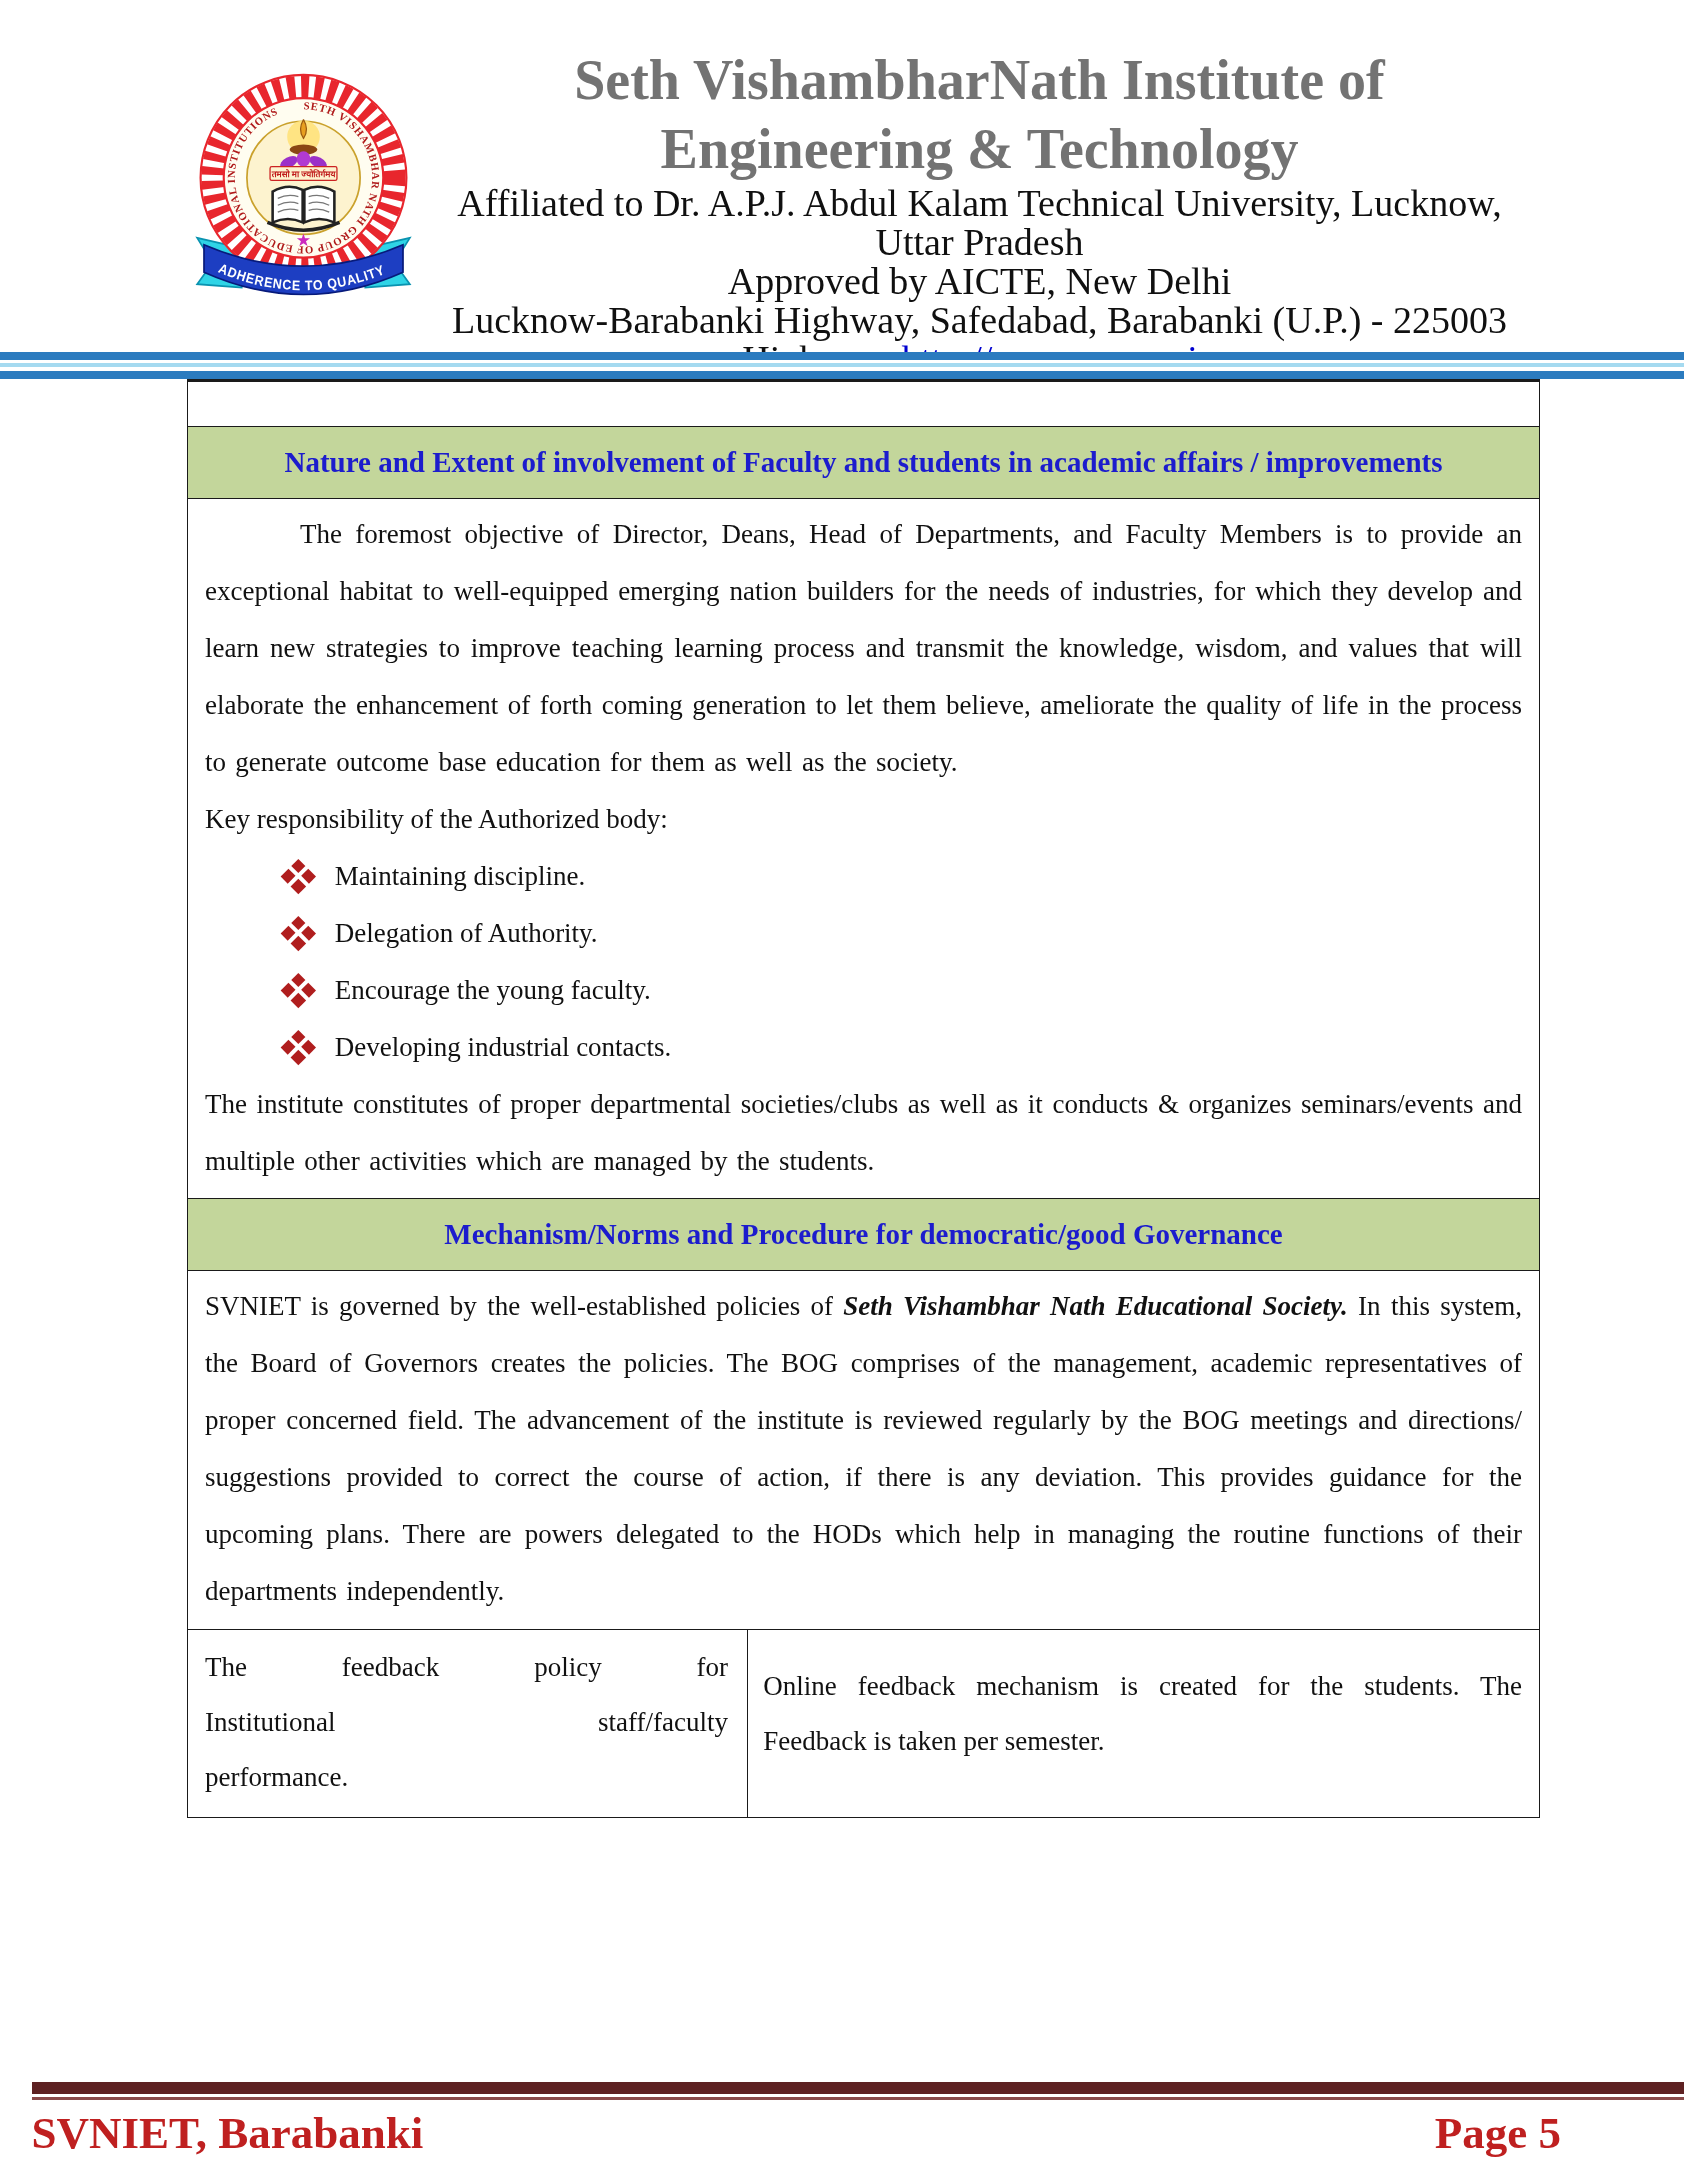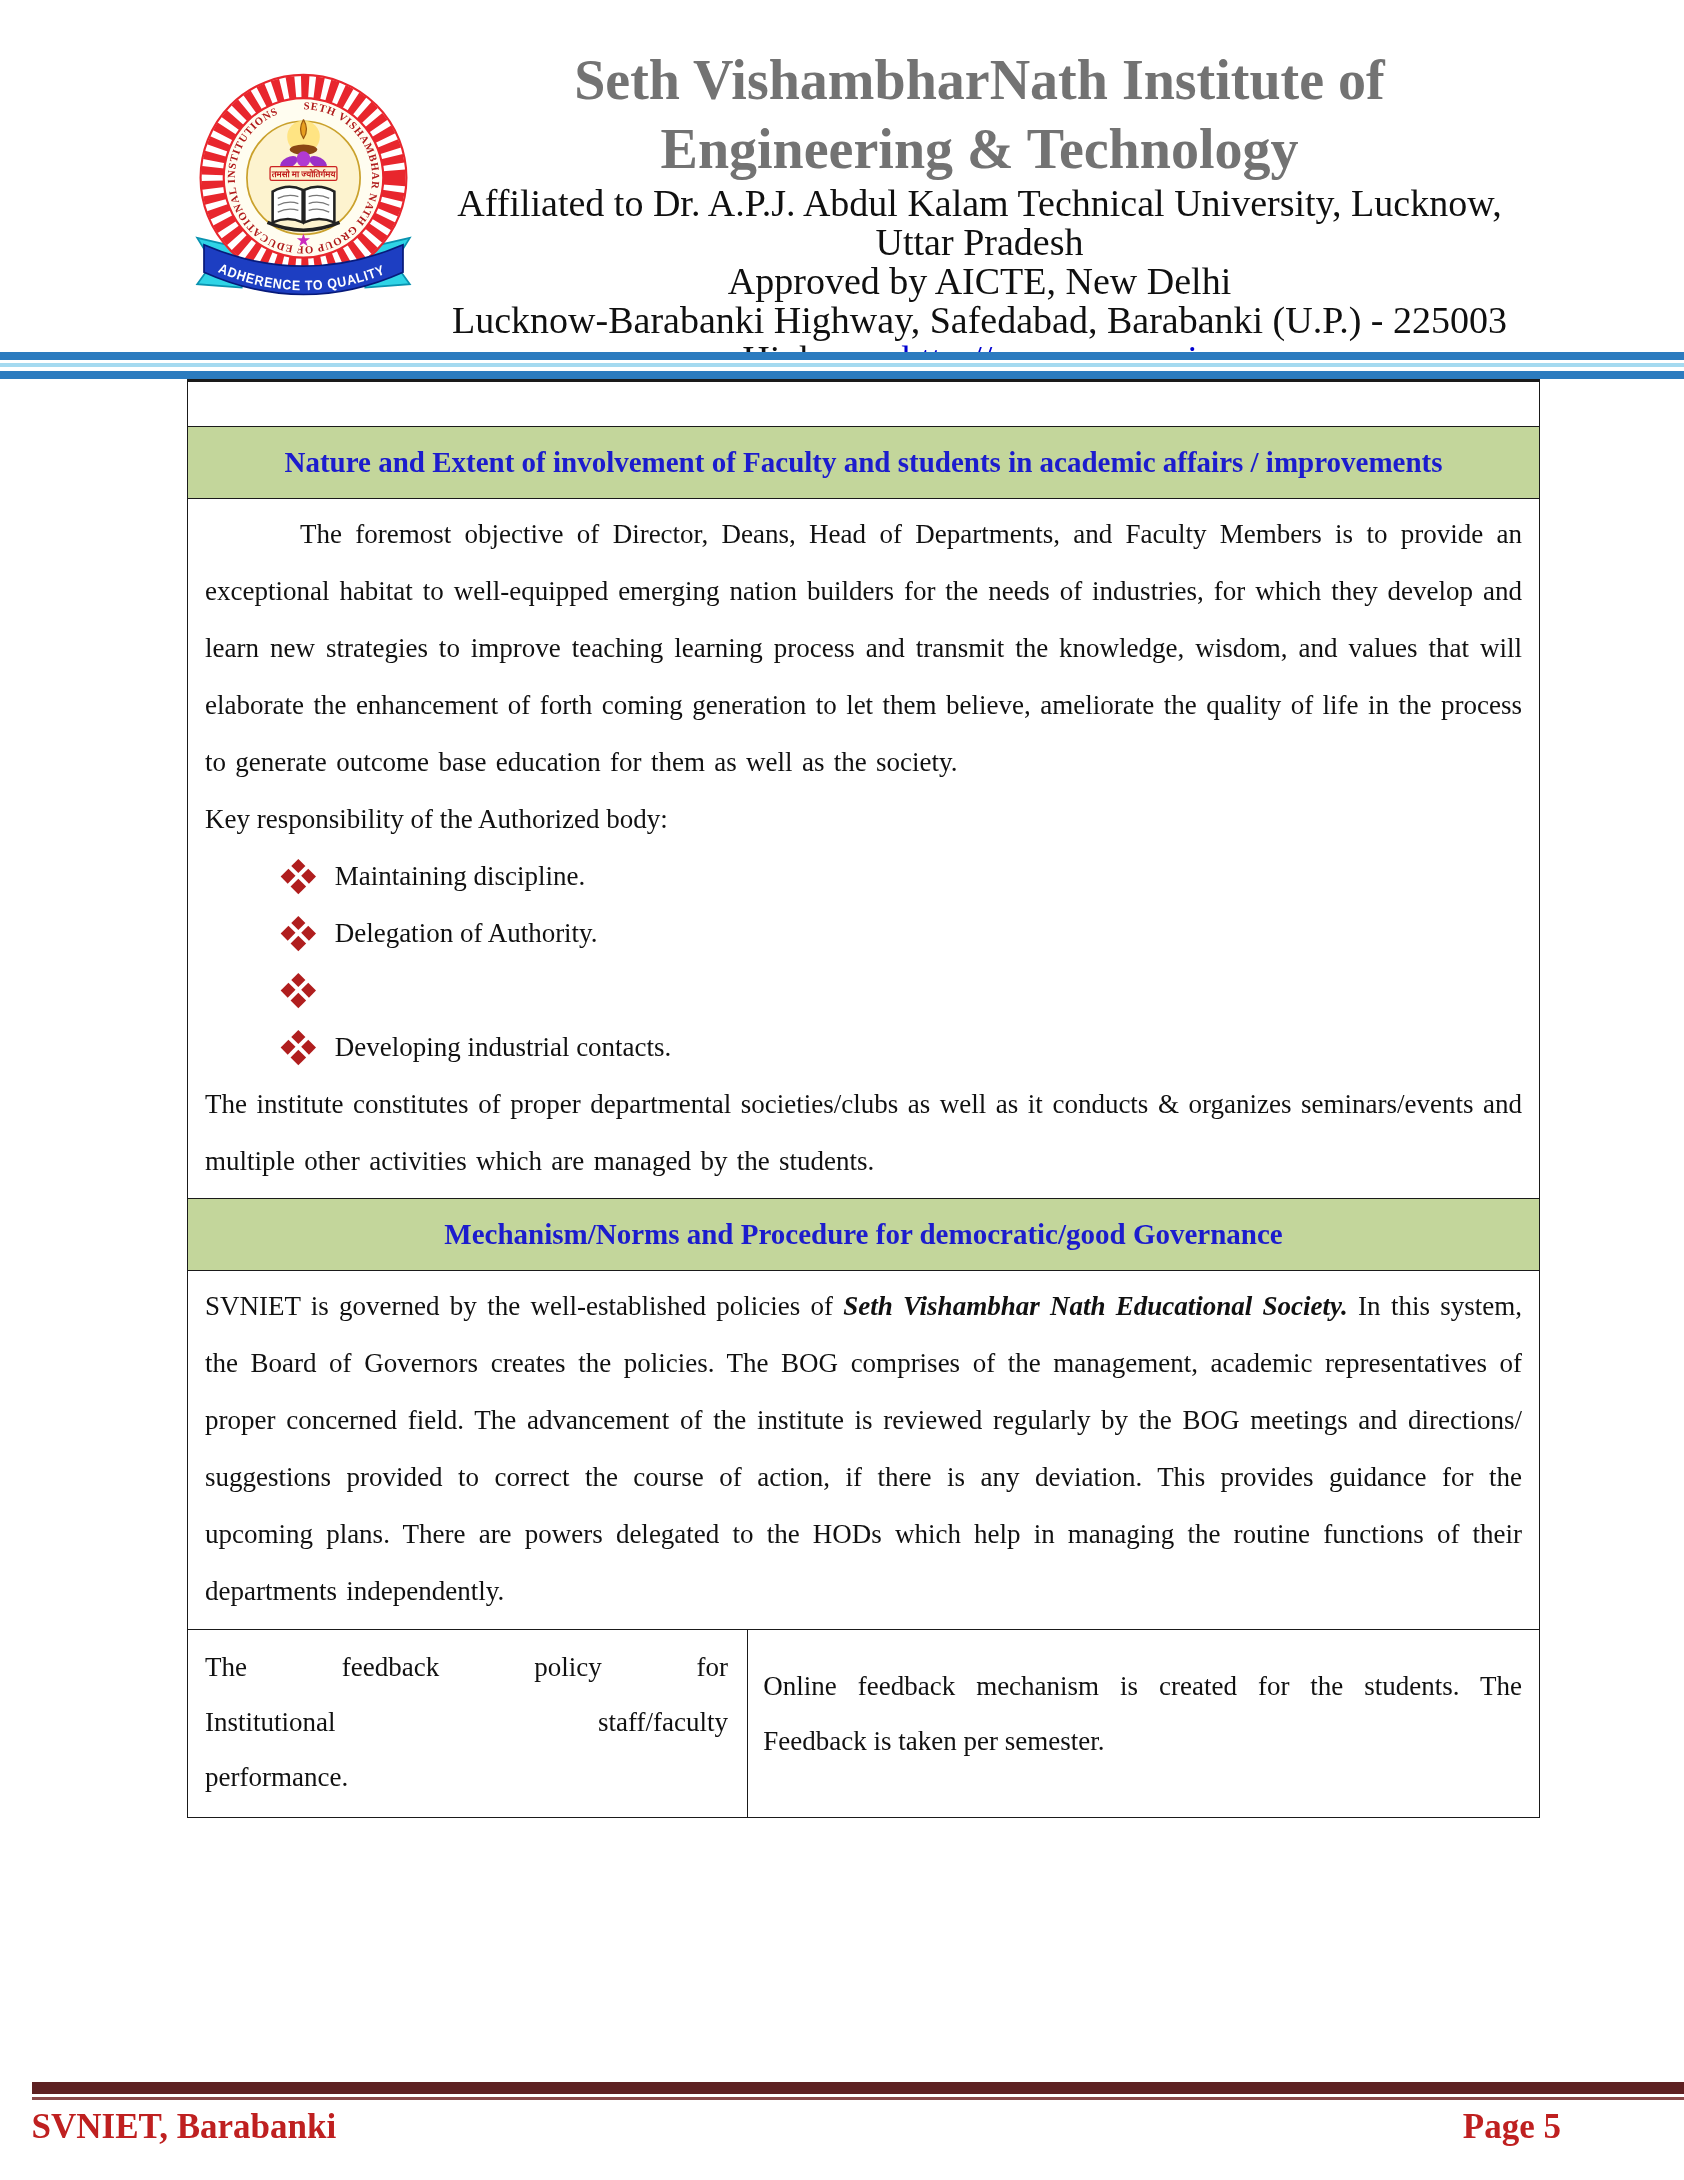--- a/index.html
+++ b/index.html
@@ -62,21 +62,21 @@
   .jline{text-align:justify;text-align-last:justify;word-spacing:2.6px;}
   .lline{text-align:left;}
 
   
   .pfooter{position:absolute;top:2082px;left:31.5px;right:0;}
   .pfooter .bar{height:12px;background:#5d2122;}
   .pfooter .gap{height:2.6px;background:#ffffff;}
   .pfooter .thin{height:3.4px;background:#8a4a4a;}
   .ftext{
     display:flex;justify-content:space-between;align-items:flex-start;
-    padding:6.8px 124px 0 0;font-weight:bold;font-size:35px;color:#bf2020;
+    padding:6.8px 124px 0 0;font-weight:bold;font-size:45px;color:#bf2020;
   }
 </style>
 </head>
 <body>
 
 <div class="page">
 
   <header class="letterhead">
     <div class="logo-wrap">
       <svg width="223" height="266" viewBox="0 0 260 310">
@@ -175,20 +175,21 @@
             </span>
           <span>Delegation of Authority.</span>
         </li>
         <li>
           <span class="bullet-icon">
               <i></i>
               <i></i>
               <i></i>
               <i></i>
             </span>
+          <span>Encourage the young faculty.</span>
         </li>
         <li>
           <span class="bullet-icon">
               <i></i>
               <i></i>
               <i></i>
               <i></i>
             </span>
           <span>Developing industrial contacts.</span>
         </li>

